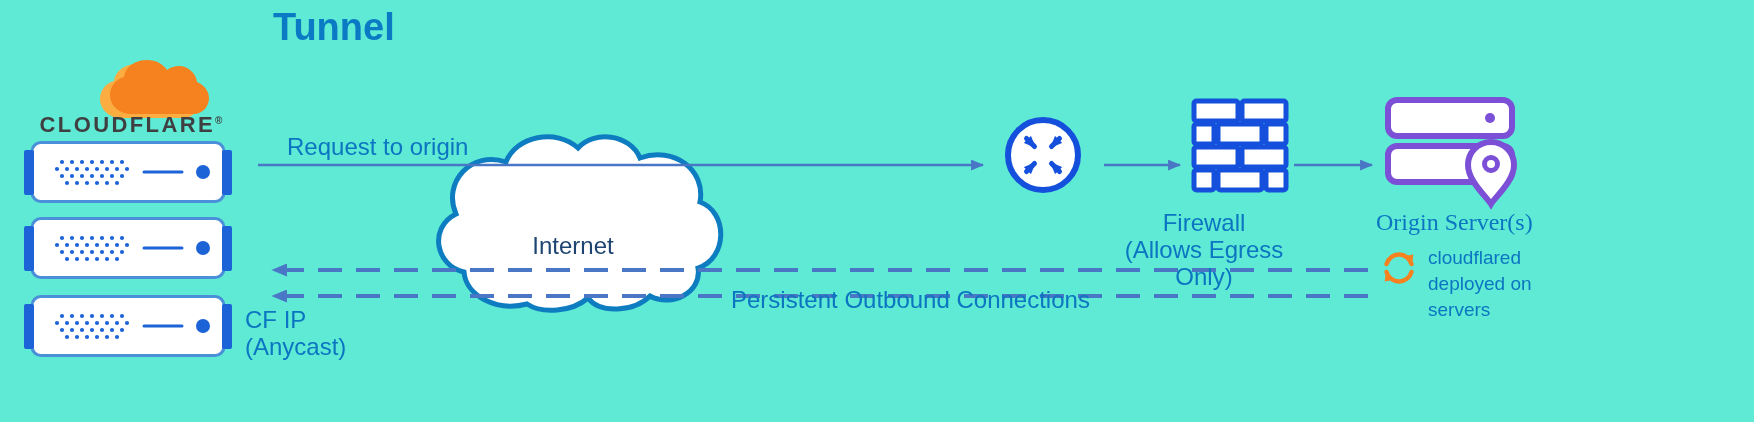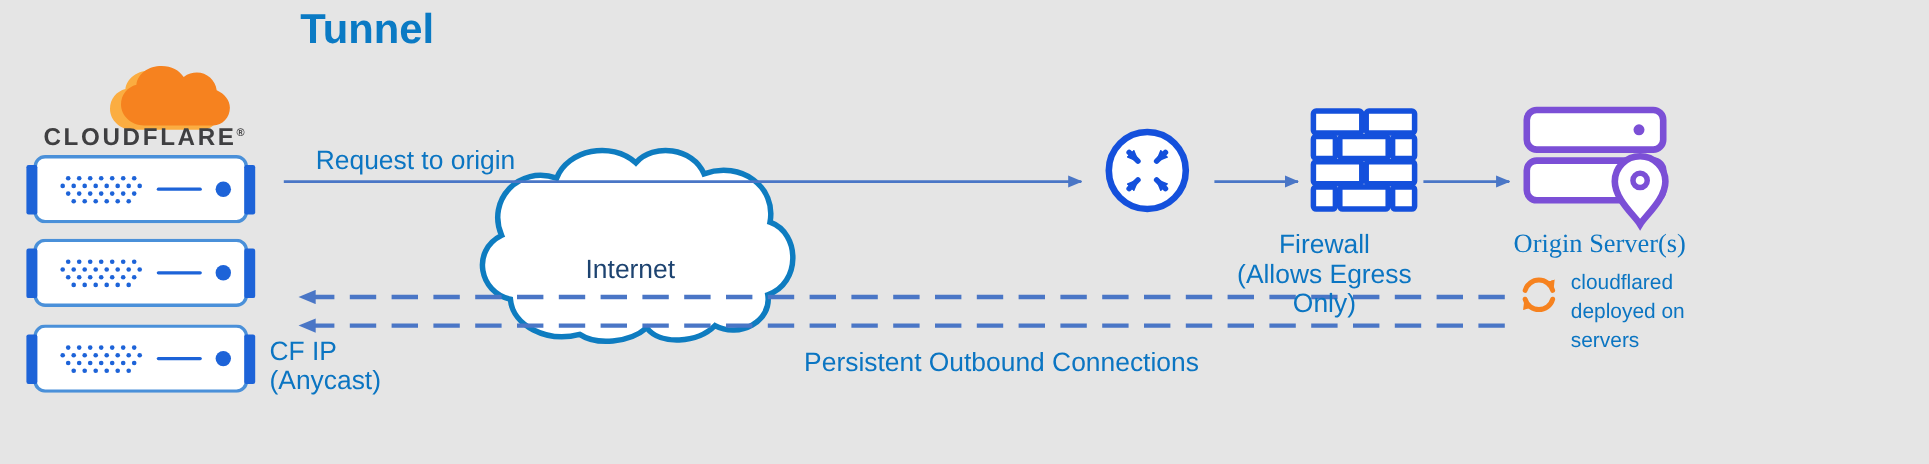--- a/index.html
+++ b/index.html
@@ -11,21 +11,21 @@
     --internet-text:#1d4370;
     --purple:#7b4fd6;
     --orange:#f6821f;
     --orange-light:#fbad41;
     --server-blue:#1d63d8;
     --server-border:#4a90d9;
     --wordmark:#3f3f41;
   }
   *{margin:0;padding:0;box-sizing:border-box;}
   body{background:#fff;font-family:"Liberation Sans", sans-serif;}
-  .canvas{position:relative;width:1754px;height:422px;background:#e5e5e5;overflow:hidden;}
+  .canvas{position:relative;width:1754px;height:422px;background:#5eead4;overflow:hidden;}
   .abs{position:absolute;}
   .layer{left:0;top:0;}
   .title{left:273px;top:6px;font-size:38px;font-weight:600;color:var(--title-blue);}
   .wordmark{left:26px;top:112px;width:210px;text-align:center;font-size:22px;font-weight:800;
             letter-spacing:2.4px;color:var(--wordmark);white-space:nowrap;}
   .wordmark sup{font-size:10px;letter-spacing:0;}
   .label{color:var(--label-blue);font-size:24px;font-weight:500;line-height:27px;}
   .center{text-align:center;}
   .internet-label{color:var(--internet-text);}
   
@@ -183,20 +183,20 @@
   </div>
 
   <div class="abs label" style="left:1376px;top:209px;font-family:Liberation Serif, serif;">Origin Server(s)</div>
 
   <div class="abs label" style="left:1428px;top:245px;line-height:26px;font-size:19px;">
     <div>cloudflared</div>
     <div>deployed on</div>
     <div>servers</div>
   </div>
 
-  <div class="abs label" style="left:731px;top:316px;text-align:right;">Persistent Outbound Connections</div>
+  <div class="abs label" style="left:731px;top:286px;text-align:right;">Persistent Outbound Connections</div>
 
   <div class="abs label" style="left:245px;top:306px;">
     <div>CF IP</div>
     <div>(Anycast)</div>
   </div>
 
 </div>
 
 </body></html>

